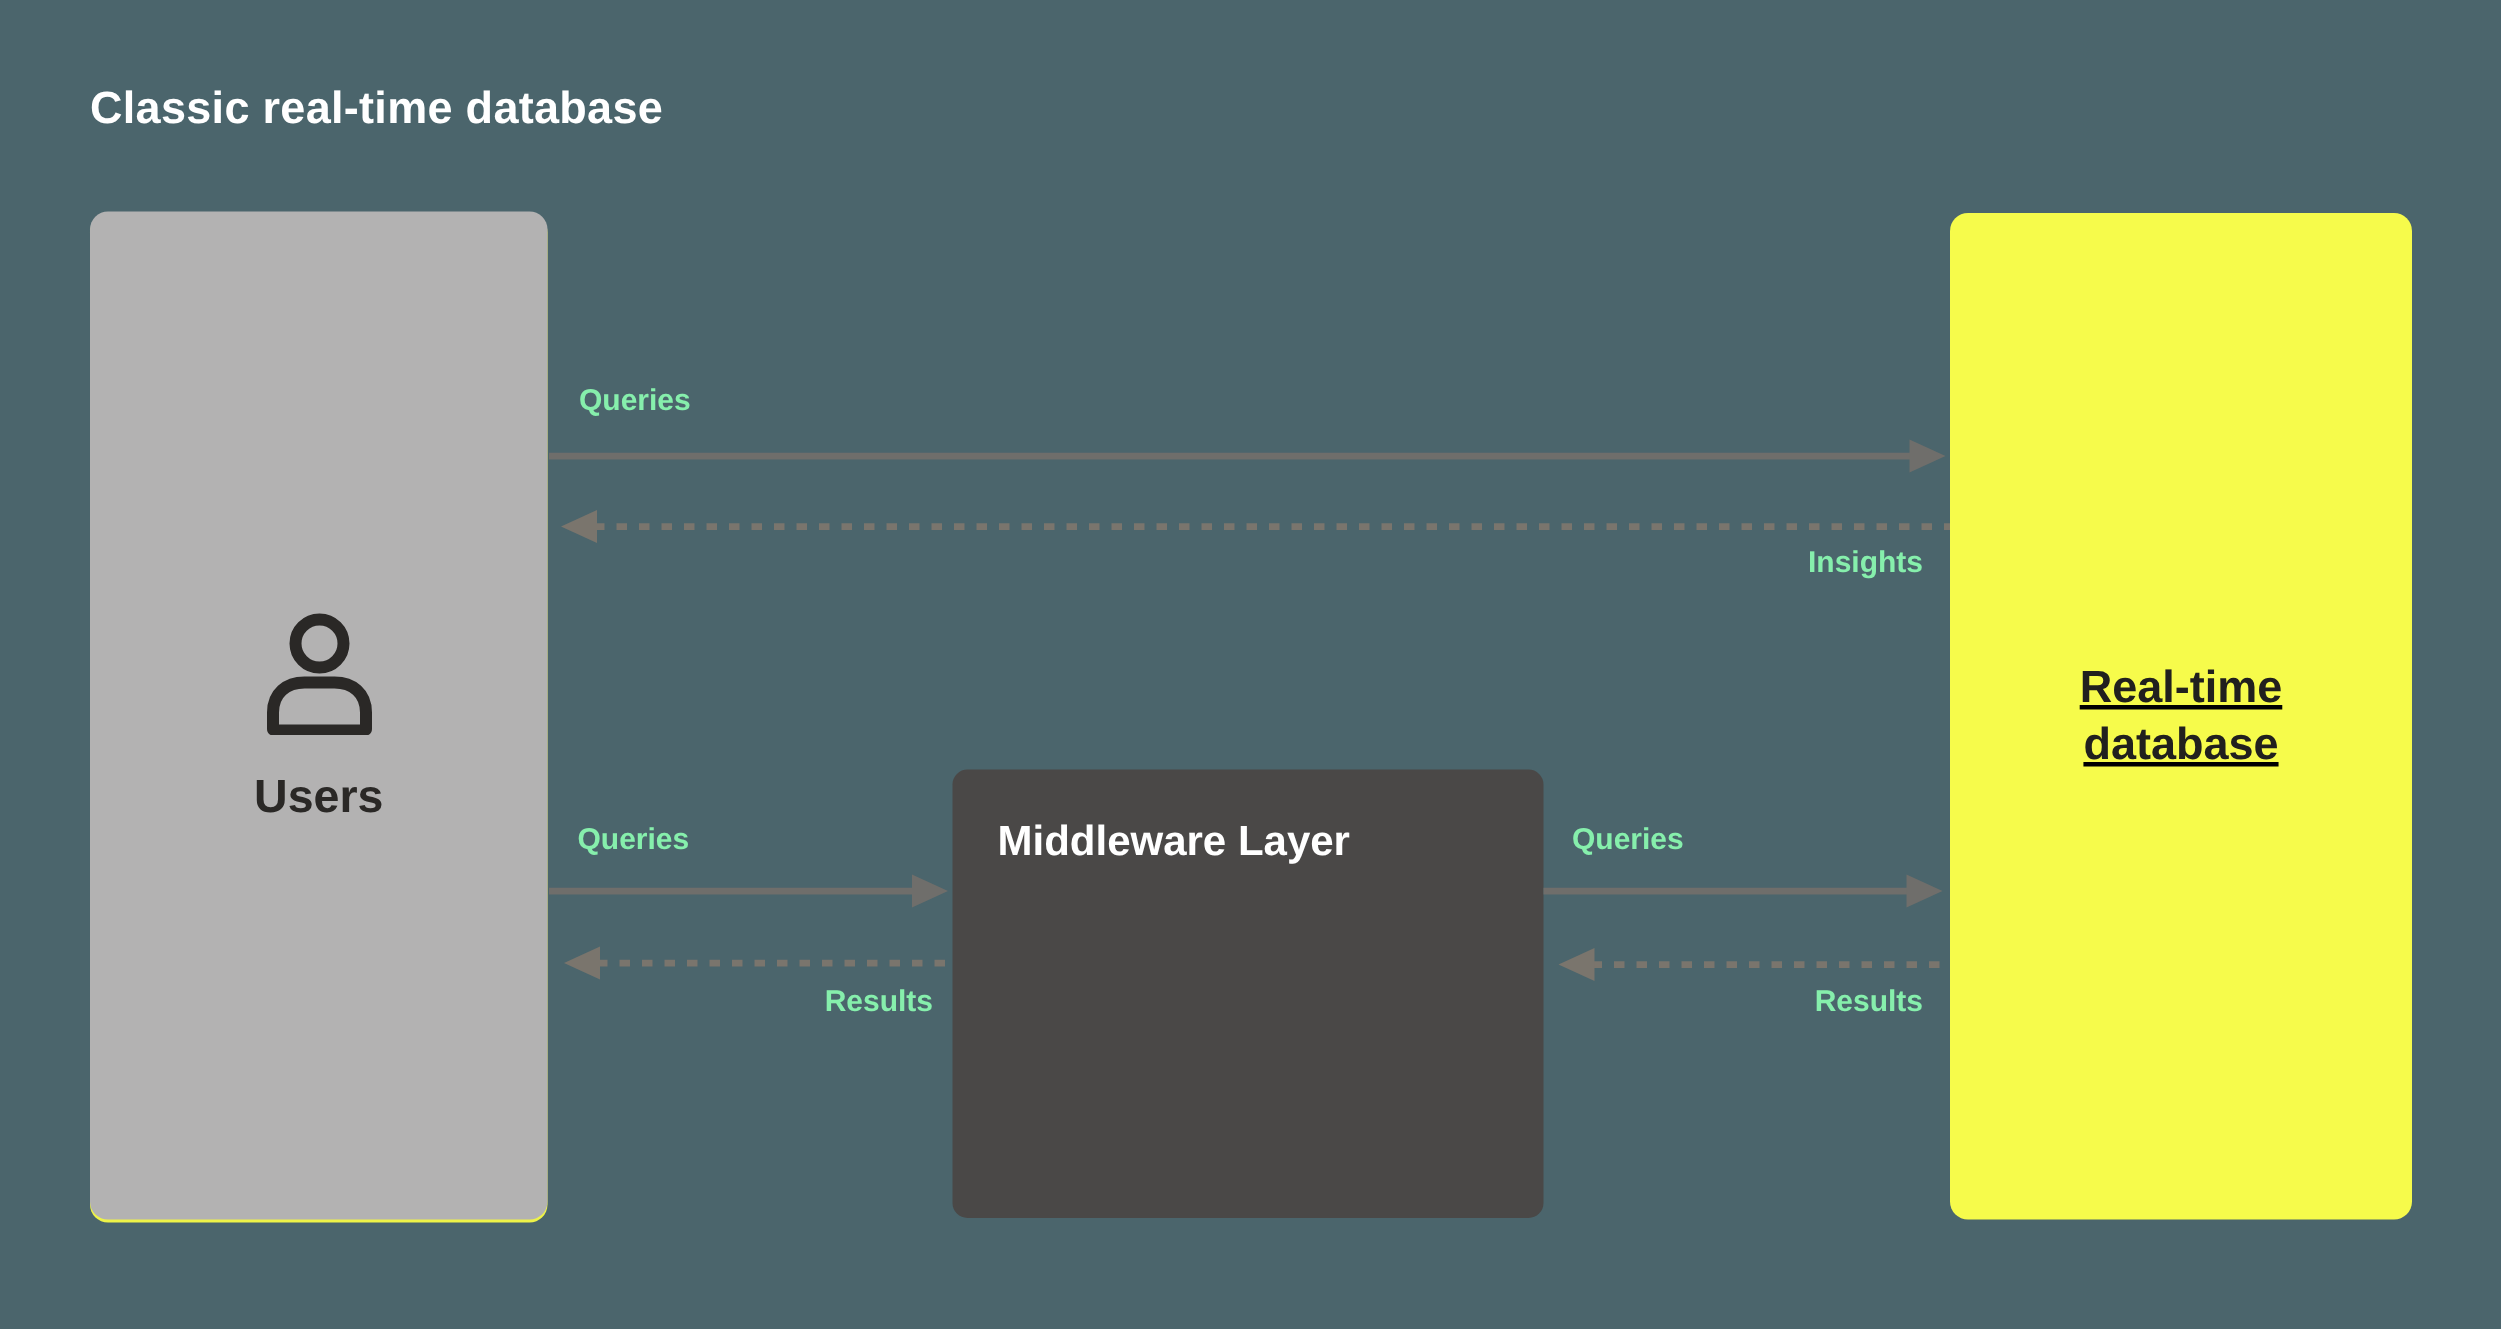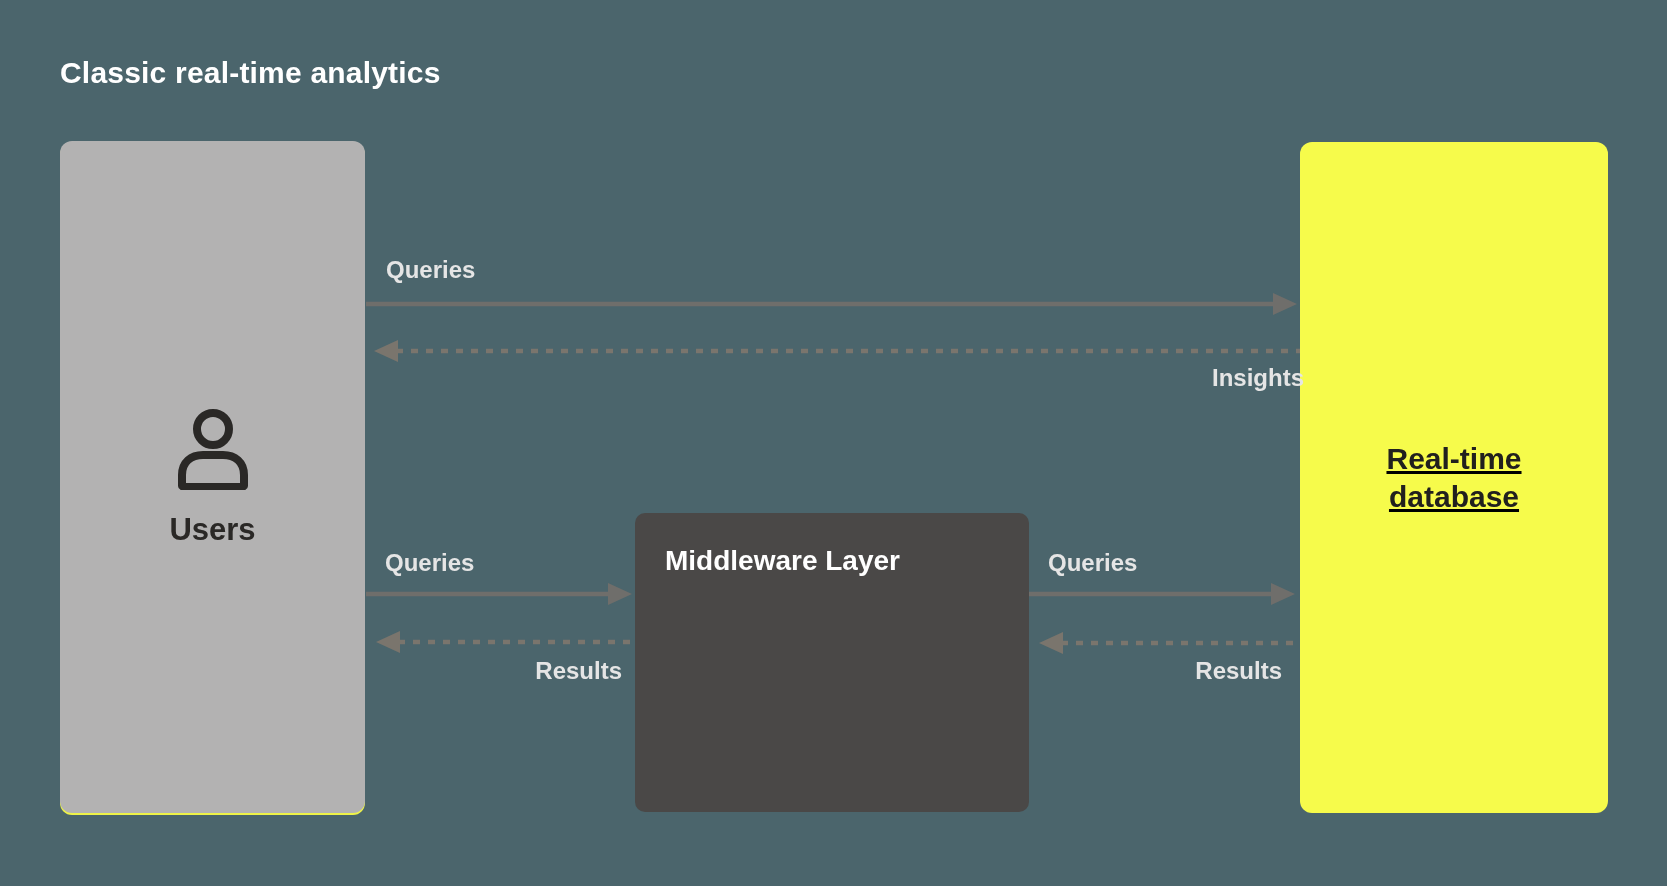--- a/index.html
+++ b/index.html
@@ -87,32 +87,32 @@
     line-height: 1.25;
   }
 
   .arrow-svg {
     position: absolute;
     overflow: visible;
   }
 
   .edge-label {
     position: absolute;
-    font-size: 24px;
+    font-size: 20px;
     font-weight: 600;
-    color: #e5e5e5;
+    color: #86efac;
     white-space: nowrap;
   }
 </style>
 </head>
 <body>
 
 <div id="canvas">
 
-  <div class="diagram-title">Classic real-time analytics</div>
+  <div class="diagram-title">Classic real-time database</div>
 
   <div class="node node-users">
     <span>
       <svg width="80" height="84" viewBox="0 0 80 84" fill="none">
         <circle cx="40" cy="23" r="16" stroke="#2A2826" stroke-width="8" fill="none"></circle>
         <path d="M9 80 V 69 C9 56 18 49 30 49 H50 C62 49 71 56 71 69 V 80 Q71 81 66 81 H14 Q9 81 9 80 Z" stroke="#2A2826" stroke-width="8" stroke-linejoin="round" fill="none"></path>
       </svg>
     </span>
     <div class="node-label">Users</div>
   </div>
@@ -128,21 +128,21 @@
   <svg class="arrow-svg" style="left:366px; top:291px;" width="931" height="26">
     <line x1="0" y1="13" x2="909" y2="13" stroke="#6F6E6B" stroke-width="4.5"></line>
     <path d="M907,2 L931,13 L907,24 Z" fill="#6F6E6B"></path>
   </svg>
   <div class="edge-label" style="left:386px; top:256px;">Queries</div>
 
   <svg class="arrow-svg" style="left:374px; top:338px;" width="926" height="26">
     <line x1="22" y1="13" x2="926" y2="13" stroke="#7A756D" stroke-width="4.5" stroke-dasharray="7 8"></line>
     <path d="M24,2 L0,13 L24,24 Z" fill="#7A756D"></path>
   </svg>
-  <div class="edge-label" style="right:363px; top:364px;">Insights</div>
+  <div class="edge-label" style="right:385px; top:364px;">Insights</div>
 
   <svg class="arrow-svg" style="left:366px; top:581px;" width="266" height="26">
     <line x1="0" y1="13" x2="244" y2="13" stroke="#6F6E6B" stroke-width="4.5"></line>
     <path d="M242,2 L266,13 L242,24 Z" fill="#6F6E6B"></path>
   </svg>
   <div class="edge-label" style="left:385px; top:549px;">Queries</div>
 
   <svg class="arrow-svg" style="left:376px; top:629px;" width="259" height="26">
     <line x1="22" y1="13" x2="259" y2="13" stroke="#7A756D" stroke-width="4.5" stroke-dasharray="7 8"></line>
     <path d="M24,2 L0,13 L24,24 Z" fill="#7A756D"></path>

